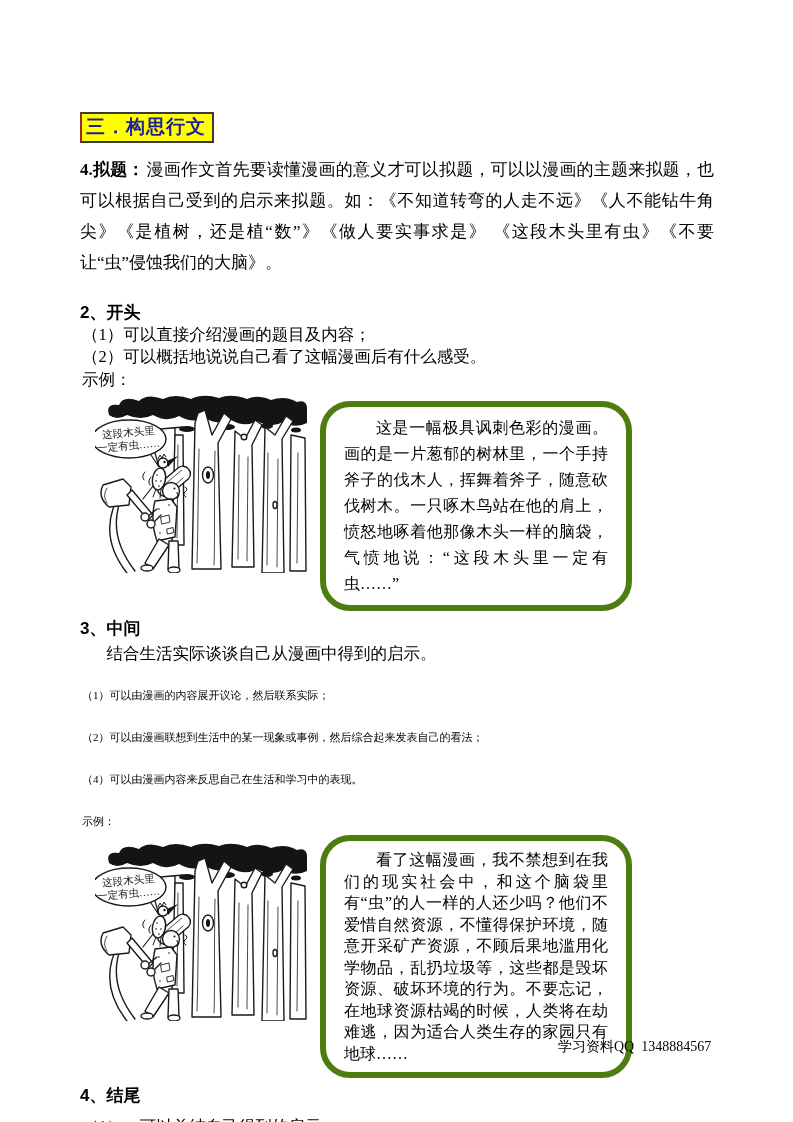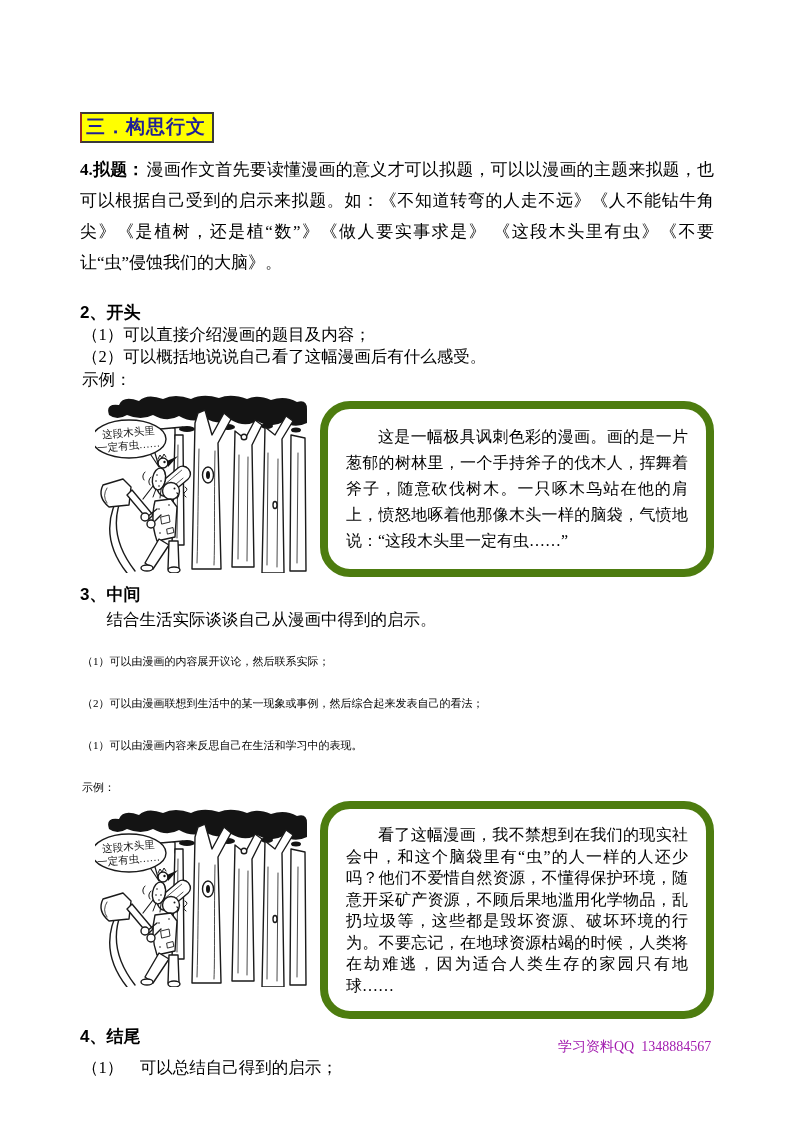--- a/index.html
+++ b/index.html
@@ -33,32 +33,32 @@
   .intro  { font-size:16.5px; line-height:23px; text-indent:1.6em; margin-top:2px; }
   .spaced { font-size:11px; line-height:23px; margin:19px 0 0 2px; }
   .item4  { font-size:16.5px; line-height:23px; margin:8px 0 0 2px; }
 
   .example-row { display:flex; align-items:flex-start; margin-top:2px; }
   .cartoon { width:212px; height:180px; margin-left:15px; flex:none; }
   .cartoon svg { display:block; }
   .row2 .cartoon { margin-top:6px; }
 
   .round-box {
-    box-sizing:border-box; margin-left:13px; width:394px;
-    border:8px solid #4d7c0f; border-radius:30px; padding:15px 18px;
+    box-sizing:border-box; margin-left:13px; width:312px;
+    border:6px solid #4d7c0f; border-radius:30px; padding:8px 18px;
   }
   .box1 { margin-top:8px; min-height:158px; }
   .box2 { margin-top:0; min-height:170px; }
   .round-box p { font-size:16px; text-align:justify; text-indent:2em; }
   .box1 p { line-height:26px; }
   .box2 p { line-height:21.5px; }
 
   .footer {
     position:absolute; left:558px; top:1038px;
-    font-size:14px; white-space:pre; color:#a21caf;
+    font-size:14px; white-space:pre; color:#000000;
   }
   .bubble-text { font-family:"Liberation Serif","DejaVu Serif",serif; }
 </style>
 </head>
 <body>
 
 <div class="page">
   <div class="content">
 
     <div>
@@ -163,21 +163,21 @@
 </div>
       <div class="round-box box1">
         <p>这是一幅极具讽刺色彩的漫画。画的是一片葱郁的树林里，一个手持斧子的伐木人，挥舞着斧子，随意砍伐树木。一只啄木鸟站在他的肩上，愤怒地啄着他那像木头一样的脑袋，气愤地说：“这段木头里一定有虫……”</p>
       </div>
     </div>
 
     <p class="sec-title mt-s">3、中间</p>
     <p class="intro">结合生活实际谈谈自己从漫画中得到的启示。</p>
     <p class="spaced">（1）可以由漫画的内容展开议论，然后联系实际；</p>
     <p class="spaced">（2）可以由漫画联想到生活中的某一现象或事例，然后综合起来发表自己的看法；</p>
-    <p class="spaced">（1）可以由漫画内容来反思自己在生活和学习中的表现。</p>
+    <p class="spaced">（4）可以由漫画内容来反思自己在生活和学习中的表现。</p>
     <p class="spaced">示例：</p>
 
     <div class="example-row row2">
       <div class="cartoon">
   <svg viewBox="0 0 212 180" width="212" height="180" xmlns="http://www.w3.org/2000/svg">
     <g stroke="#1a1a1a" stroke-width="1.4" fill="none" stroke-linecap="round" stroke-linejoin="round">
       <g fill="#141414" stroke="none">
         <path d="M14,22 Q10,10 24,12 Q28,2 44,8 Q52,0 68,6 Q80,0 96,6 Q108,0 124,5 Q136,0 152,6 Q162,1 176,7 Q190,2 202,9 Q212,6 212,16 L212,30 Q200,36 188,29 Q176,36 162,28 Q150,35 136,27 Q124,33 110,25 Q98,31 84,23 Q72,30 58,22 Q46,28 32,22 Q22,28 14,22 Z"></path>
         <ellipse cx="46" cy="33" rx="7" ry="3"></ellipse>
         <ellipse cx="92" cy="36" rx="8" ry="3"></ellipse>

